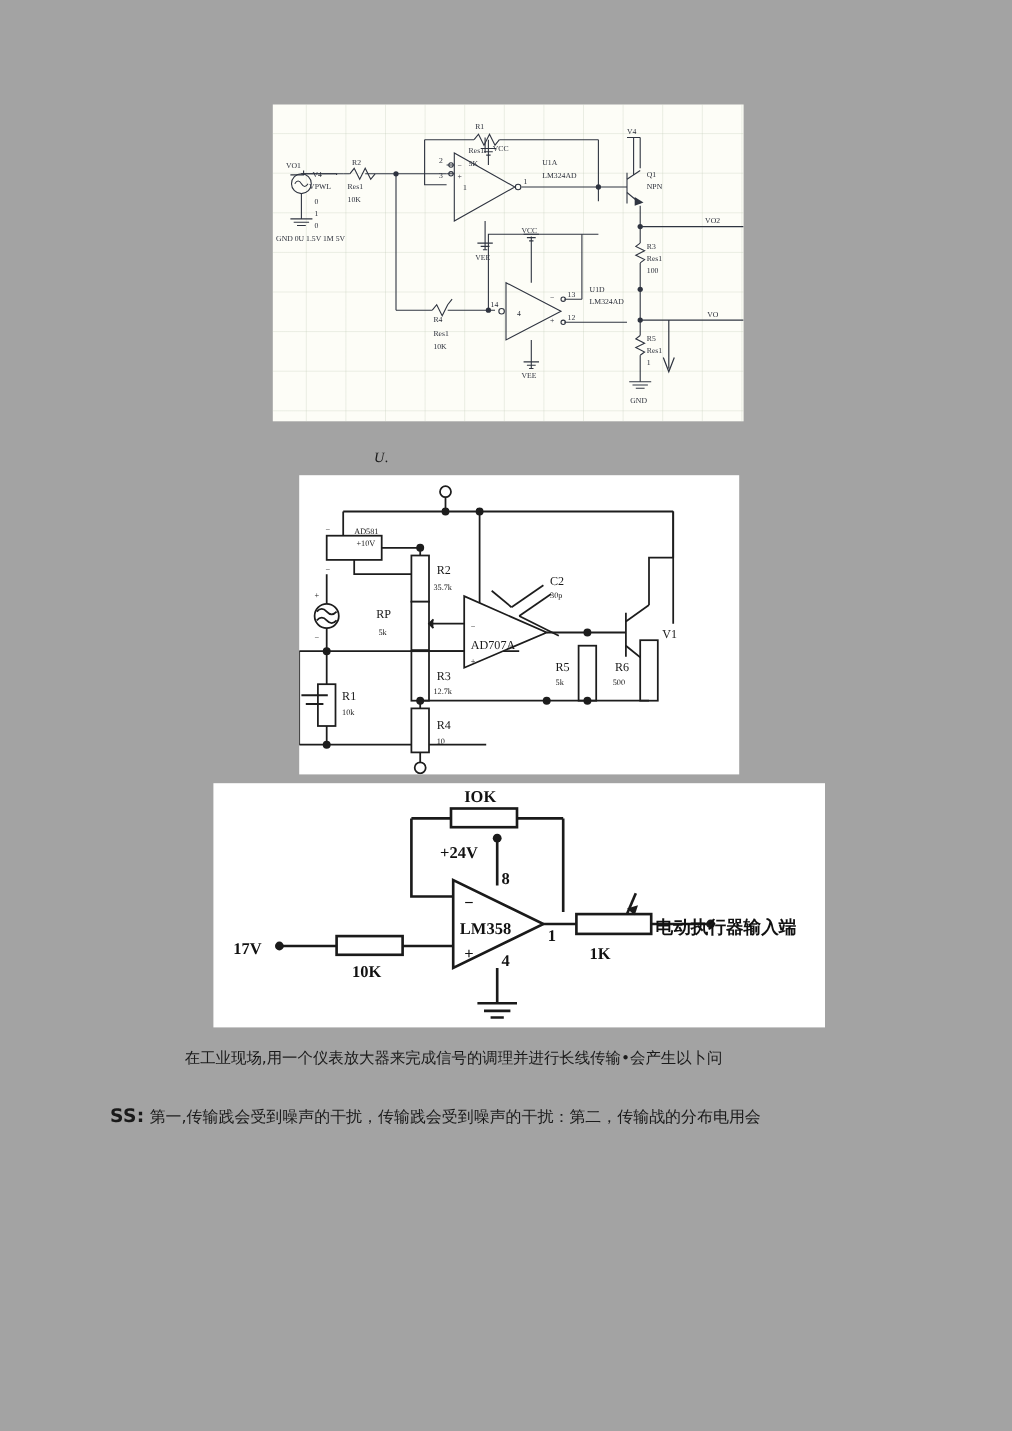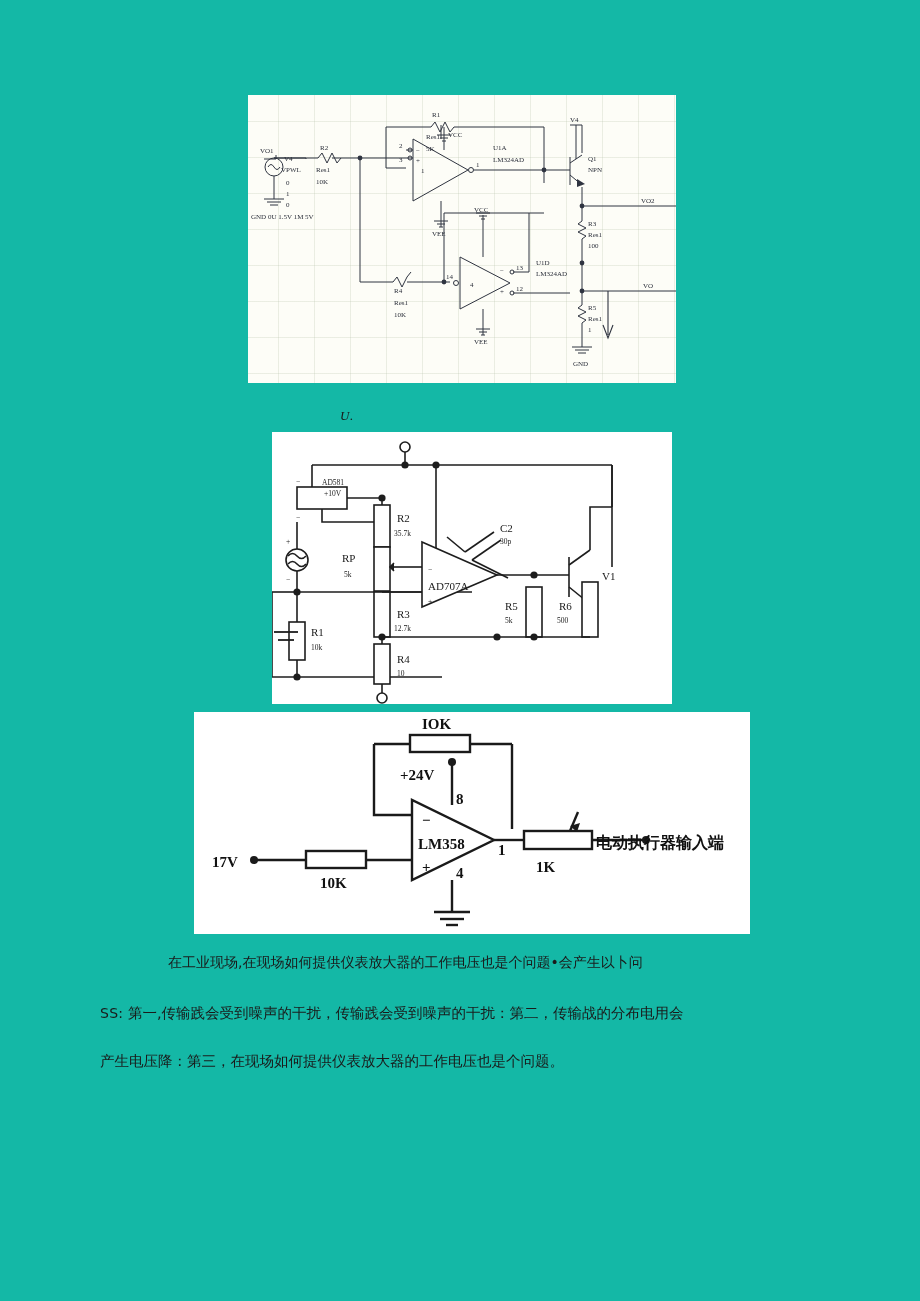--- a/index.html
+++ b/index.html
@@ -12,21 +12,21 @@
     height: 1301px;
     position: relative;
     font-family: "Liberation Sans", "DejaVu Sans", sans-serif;
     color: #111;
     overflow: hidden;
   }
 
   .page {
     position: absolute;
     inset: 0;
-    background: #14b8a6;
+    background: #a3a3a3;
   }
 
   
   #fig1 {
     position: absolute;
     left: 248px;
     top: 95px;
     width: 428px;
     height: 288px;
     background-color: #fdfdf7;
@@ -88,22 +88,22 @@
   }
   .para.p1 {
     text-indent: 0;
     padding-left: 68px;
     margin-bottom: 30px;
     font-size: 14px;
   }
   .para.p2 { margin-bottom: 26px; }
   .para.p3 { margin-bottom: 0; }
   .lead {
-    font-weight: normal;
-    font-size: 14px;
+    font-weight: bold;
+    font-size: 17px;
     letter-spacing: .3px;
   }
 
   
   .s-txt {
     font-family: "Liberation Serif", "DejaVu Serif", serif;
     font-size: 7px;
     fill: #2b2f3a;
   }
   .f1wire { stroke: #2f3440; stroke-width: 1; fill: none; }
@@ -465,18 +465,17 @@
       <text class="f3txt" x="228" y="160" font-size="20">+</text>
       <text class="f3txt" x="224" y="137" font-size="17">LM358</text>
       <text class="f3txt" x="18" y="155" font-size="17">17V</text>
       <text class="f3txt" x="126" y="176">10K</text>
       <text class="f3txt" x="342" y="160">1K</text>
       <text class="f3cn" x="402" y="136">电动执行器输入端</text>
     </svg>
   </div>
 
   <div id="textblock">
-    <p class="para p1">在工业现场,在现场如何提供仪表放大器的工作电压也是个问题•会产生以卜问</p>
+    <p class="para p1">在工业现场,用一个仪表放大器来完成信号的调理并进行长线传输•会产生以卜问</p>
     <p class="para p2"><span class="lead">SS:</span> <span>第一,传输践会受到噪声的干扰，传输践会受到噪声的干扰：第二，传输战的分布电用会</span></p>
-    <p class="para p3">产生电压降：第三，在现场如何提供仪表放大器的工作电压也是个问题。</p>
   </div>
 
 </div>
 
 </body></html>

